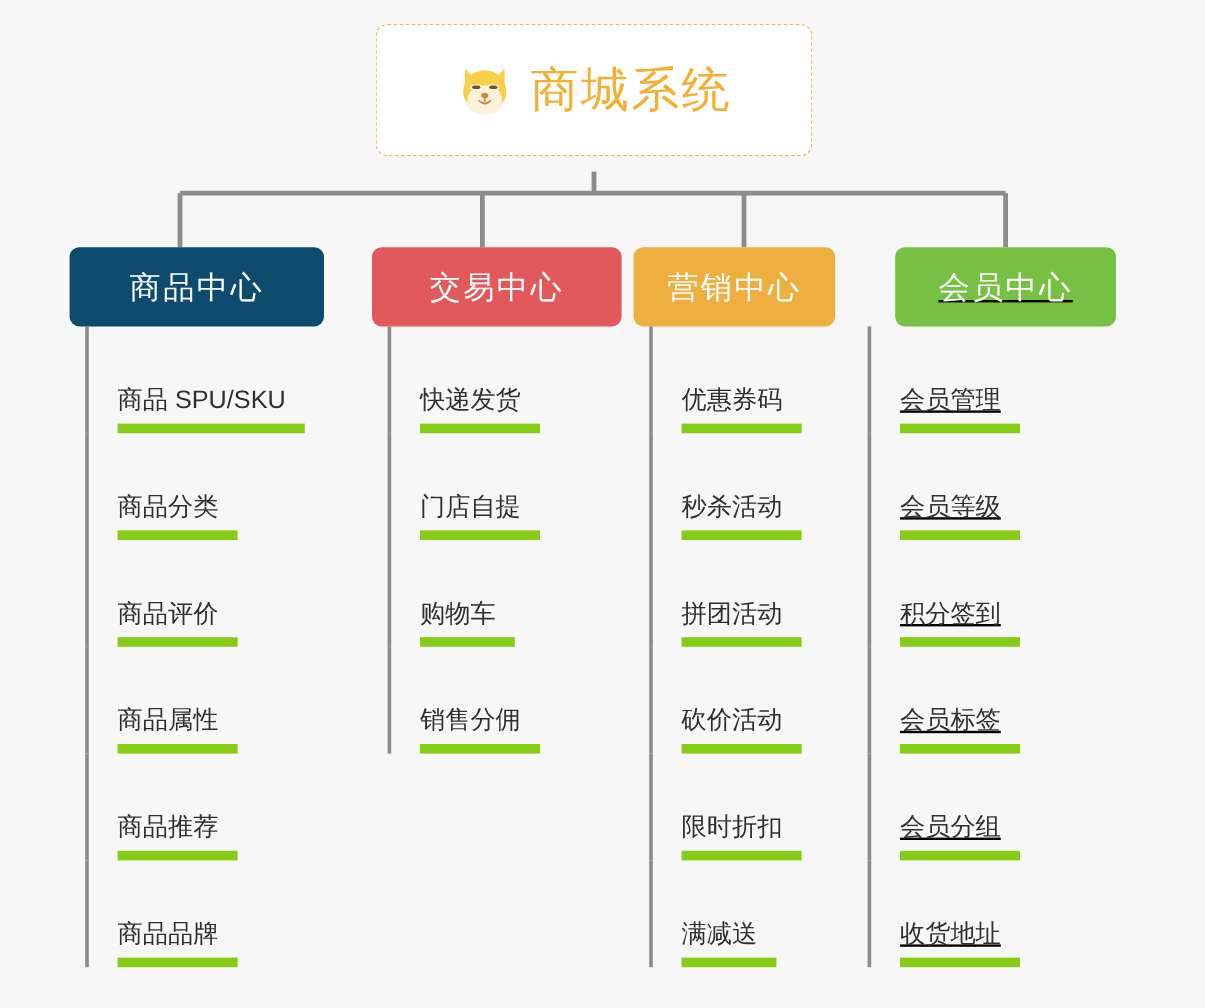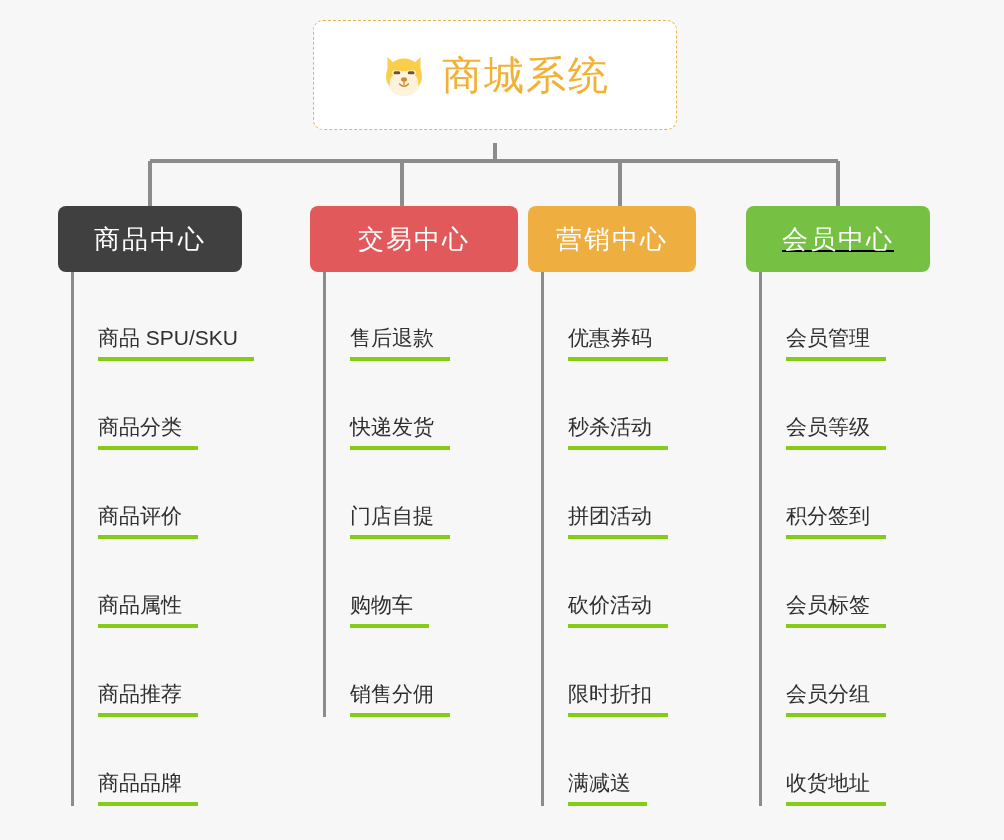--- a/index.html
+++ b/index.html
@@ -73,21 +73,21 @@
     left:11px;top:0;
     width:3px;height:100%;
     background:#8c8c8c;
   }
   .leaf-text{
     display:inline-block;
     font-size:21px;
     color:#2f2f2f;
     white-space:nowrap;
     padding:0 16px 7px 0;
-    border-bottom:4px solid #84cc16;
+    border-bottom:8px solid #84cc16;
     line-height:1.2;
   }
 </style>
 </head>
 <body>
 
 <div id="diagram">
 
   <svg id="connectors" viewBox="0 0 1004 840" xmlns="http://www.w3.org/2000/svg">
     <g stroke="#8c8c8c" stroke-width="4" fill="none" stroke-linecap="butt">
@@ -114,21 +114,21 @@
       <rect x="35" y="26" width="13" height="6" rx="3" fill="#fdf3dd"></rect>
       <rect x="18" y="27" width="9" height="4" rx="2" fill="#6b5433"></rect>
       <rect x="37" y="27" width="9" height="4" rx="2" fill="#6b5433"></rect>
       <ellipse cx="32" cy="38" rx="4" ry="3" fill="#c98b33"></ellipse>
       <path d="M26 44 q6 6 12 0" stroke="#c98b33" stroke-width="2" fill="none" stroke-linecap="round"></path>
       <line x1="32" y1="41" x2="32" y2="45" stroke="#c98b33" stroke-width="2"></line>
     </svg>
     <span class="root-title">商城系统</span>
   </div>
 
-  <div class="cat-box" style="left:58px;top:206px;width:184px;background:#404040;">
+  <div class="cat-box" style="left:58px;top:206px;width:212px;background:#0c4a6e;">
     <span class="cat-label">商品中心</span>
   </div>
   <div class="cat-box" style="left:310px;top:206px;width:208px;background:#e2595b;">
     <span class="cat-label">交易中心</span>
   </div>
   <div class="cat-box" style="left:528px;top:206px;width:168px;background:#eeaf40;">
     <span class="cat-label">营销中心</span>
   </div>
   <div class="cat-box" style="left:746px;top:206px;width:184px;background:#76c043;text-decoration:underline;">
     <span class="cat-label">会员中心</span>
@@ -150,23 +150,20 @@
     <div class="leaf-item">
         <span class="leaf-text">商品推荐</span>
       </div>
     <div class="leaf-item">
         <span class="leaf-text">商品品牌</span>
       </div>
   </div>
 
   <div class="leaf-col" style="left:312px;">
     <div class="leaf-item">
-        <span class="leaf-text">售后退款</span>
-      </div>
-    <div class="leaf-item">
         <span class="leaf-text">快递发货</span>
       </div>
     <div class="leaf-item">
         <span class="leaf-text">门店自提</span>
       </div>
     <div class="leaf-item">
         <span class="leaf-text">购物车</span>
       </div>
     <div class="leaf-item">
         <span class="leaf-text">销售分佣</span>
@@ -187,21 +184,21 @@
         <span class="leaf-text">砍价活动</span>
       </div>
     <div class="leaf-item">
         <span class="leaf-text">限时折扣</span>
       </div>
     <div class="leaf-item">
         <span class="leaf-text">满减送</span>
       </div>
   </div>
 
-  <div class="leaf-col" style="left:748px;">
+  <div class="leaf-col" style="left:712px;text-decoration:underline;">
     <div class="leaf-item">
         <span class="leaf-text">会员管理</span>
       </div>
     <div class="leaf-item">
         <span class="leaf-text">会员等级</span>
       </div>
     <div class="leaf-item">
         <span class="leaf-text">积分签到</span>
       </div>
     <div class="leaf-item">

